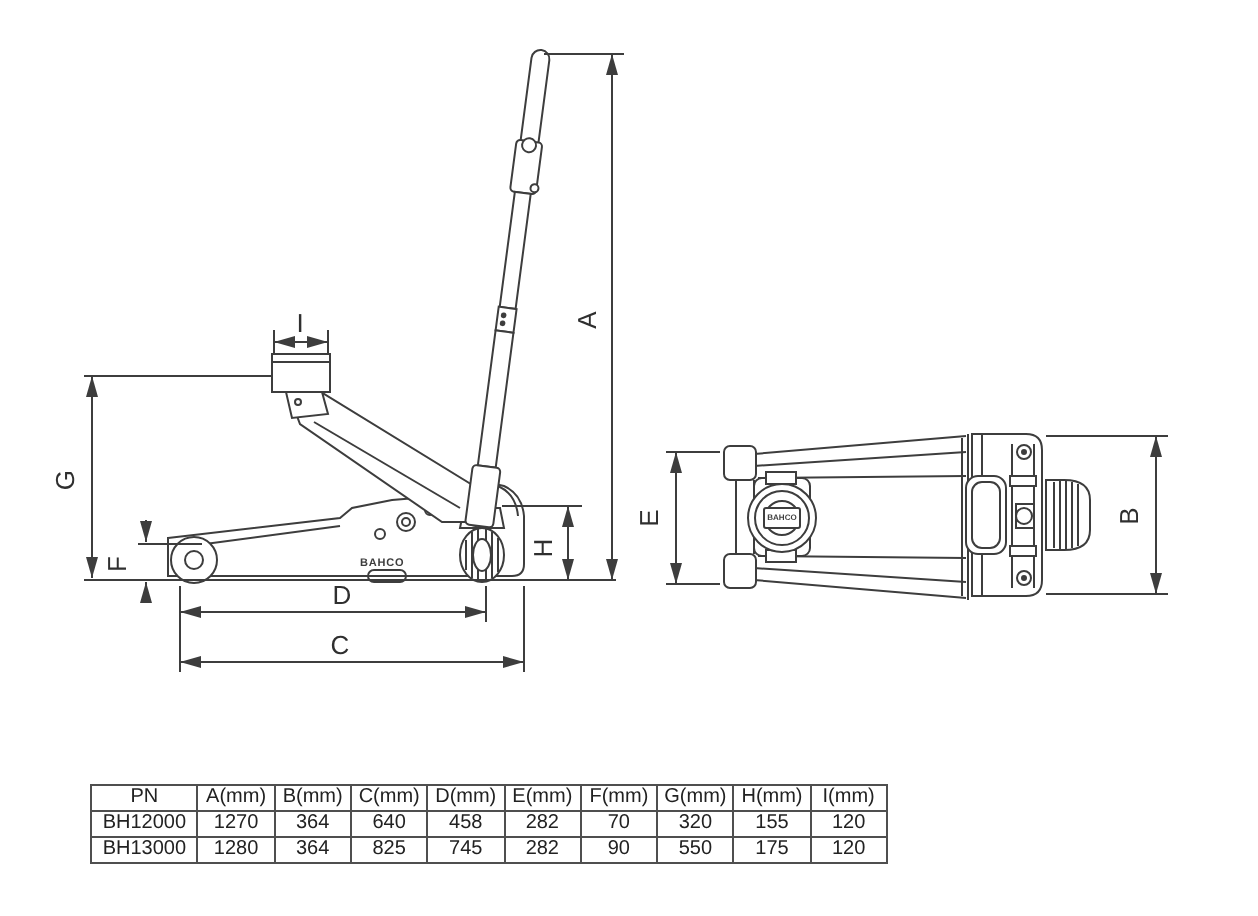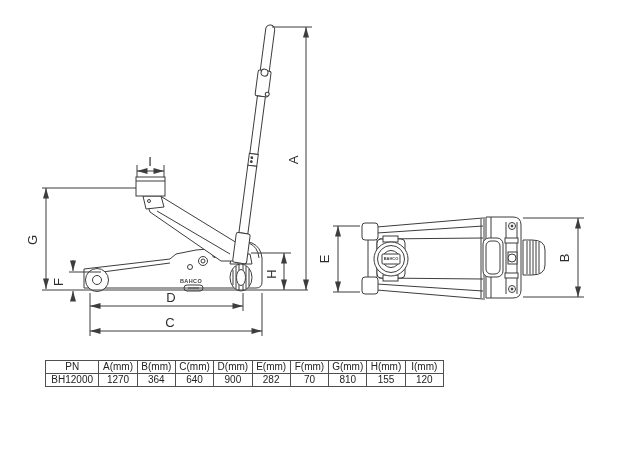--- a/index.html
+++ b/index.html
@@ -3,21 +3,21 @@
 <meta charset="utf-8">
 <style>
   html,body{margin:0;padding:0;background:#fff;}
   body{width:629px;height:458px;position:relative;font-family:"Liberation Sans",sans-serif;overflow:hidden;}
   #drawing{position:absolute;left:0;top:0;}
   .ln{stroke:#3d3d3d;stroke-width:1;fill:none;}
   .wf{stroke:#3d3d3d;stroke-width:1;fill:#ffffff;}
   .dk{stroke:#3d3d3d;stroke-width:1;fill:#3d3d3d;}
   .dim{font-family:"Liberation Sans",sans-serif;font-size:13px;fill:#2f2f2f;}
   .brand{font-family:"Liberation Sans",sans-serif;font-weight:bold;fill:#3d3d3d;}
-  table.spec{position:absolute;left:45px;top:360px;border-collapse:collapse;table-layout:fixed;width:399px;}
+  table.spec{position:absolute;left:45px;top:392px;border-collapse:collapse;table-layout:fixed;width:399px;}
   table.spec th,table.spec td{border:1px solid #4f4f4f;font-size:10px;font-weight:normal;
     color:#222;text-align:center;padding:0;height:12px;line-height:12px;white-space:nowrap;
     font-family:"Liberation Sans",sans-serif;}
   col.pn{width:53px;} col.dm{width:38px;}
 </style>
 </head>
 <body>
 
 <svg id="drawing" width="629" height="458" viewBox="0 0 629 458">
   <defs>
@@ -216,21 +216,33 @@
       <th>H(mm)</th>
       <th>I(mm)</th>
     </tr>
   </thead>
   <tbody>
     <tr>
       <td>BH12000</td>
       <td>1270</td>
       <td>364</td>
       <td>640</td>
-      <td>900</td>
+      <td>458</td>
       <td>282</td>
       <td>70</td>
-      <td>810</td>
+      <td>320</td>
       <td>155</td>
+      <td>120</td>
+    </tr>
+    <tr>
+      <td>BH13000</td>
+      <td>1280</td>
+      <td>364</td>
+      <td>825</td>
+      <td>745</td>
+      <td>282</td>
+      <td>90</td>
+      <td>550</td>
+      <td>175</td>
       <td>120</td>
     </tr>
   </tbody>
 </table>
 
 </body></html>

